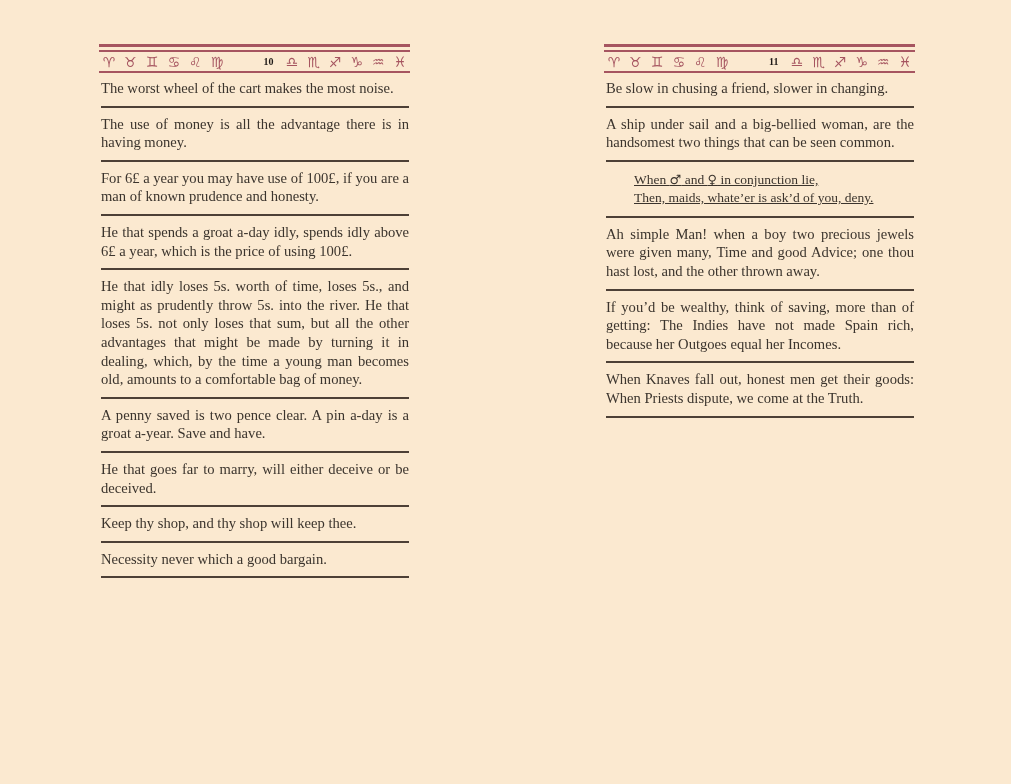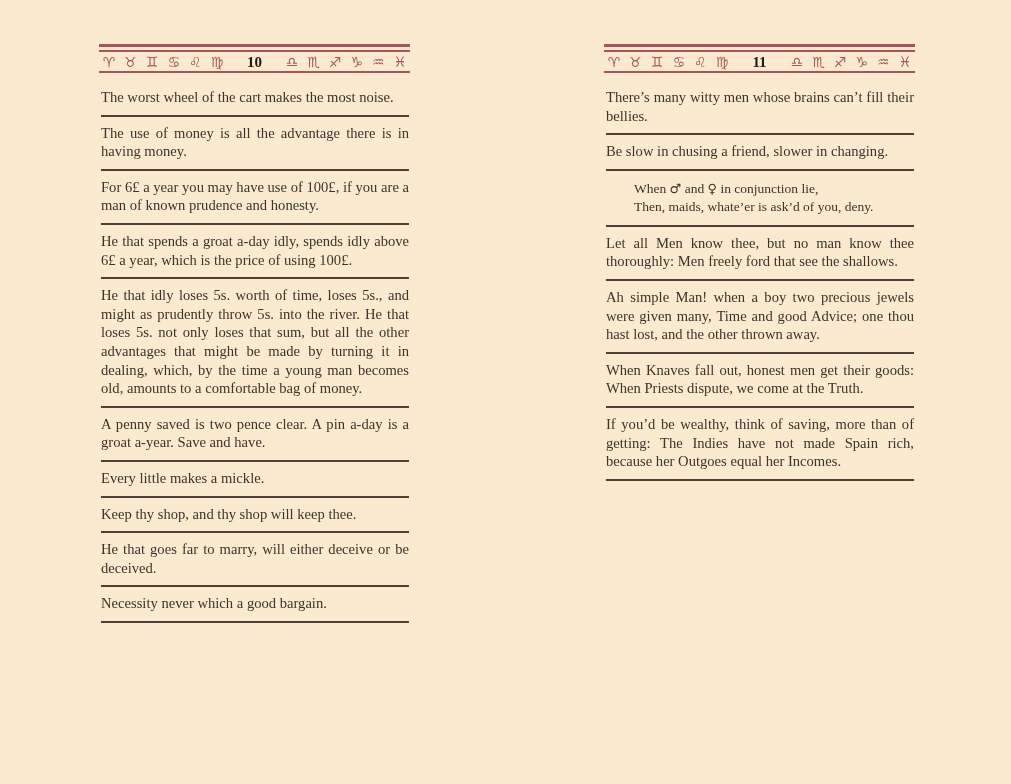--- a/index.html
+++ b/index.html
@@ -70,46 +70,46 @@
     font-family: "DejaVu Sans", sans-serif;
     font-size: 14px;
     line-height: 18px;
     width: 18px;
     text-align: center;
     font-weight: bold;
   }
   .folio {
     font-family: "Liberation Serif", serif;
     font-weight: bold;
-    font-size: 15px;
+    font-size: 10px;
     color: #1f1a17;
     line-height: 18px;
     width: 38px;
-    text-align: center;
+    text-align: right;
   }
 
   .entries {
-    margin-top: 9px;
     padding: 0 1px 0 2px;
   }
   .entry {
     border-bottom: 2px solid #4d4036;
     padding: 7px 0 8px 0;
     font-size: 14.6px;
     line-height: 18.6px;
     text-align: justify;
     text-align-last: left;
     hyphens: manual;
   }
   .entry:first-child { padding-top: 5px; }
   .entry.verse {
     font-size: 13.5px;
     line-height: 18px;
     padding: 9px 0 9px 28px;
     text-align: center;
+    text-decoration: underline;
   }
   .verse-line { display: block; }
   .sym {
     font-family: "DejaVu Sans", sans-serif;
     font-size: 13px;
   }
 </style>
 </head>
 <body>
 
@@ -139,23 +139,22 @@
     <div class="rule-bottom"></div>
   </div>
 
   <div class="entries">
     <div class="entry">The worst wheel of the cart makes the most noise.</div>
     <div class="entry">The use of money is all the advantage there is in having money.</div>
     <div class="entry">For 6£ a year you may have use of 100£, if you are a man of known prudence and honesty.</div>
     <div class="entry">He that spends a groat a-day idly, spends idly above 6£ a year, which is the price of using 100£.</div>
     <div class="entry">He that idly loses 5s. worth of time, loses 5s., and might as prudently throw 5s. into the river. He that loses 5s. not only loses that sum, but all the other advantages that might be made by turning it in dealing, which, by the time a young man becomes old, amounts to a comfortable bag of money.</div>
     <div class="entry">A penny saved is two pence clear. A pin a-day is a groat a-year. Save and have.</div>
-    <div class="entry">Every little makes a mickle.</div>
+    <div class="entry">He that goes far to marry, will either deceive or be deceived.</div>
     <div class="entry">Keep thy shop, and thy shop will keep thee.</div>
-    <div class="entry">He that goes far to marry, will either deceive or be deceived.</div>
     <div class="entry">Necessity never which a good bargain.</div>
   </div>
 </div>
 
 <div class="page right">
   <div class="running-head">
     <div class="rule-thick"></div>
     <div class="rule-thin-top"></div>
     <div class="zodiac-row">
       <div class="zodiac-group">
@@ -173,26 +172,25 @@
         <span class="zodiac">♐</span>
         <span class="zodiac">♑</span>
         <span class="zodiac">♒</span>
         <span class="zodiac">♓</span>
       </div>
     </div>
     <div class="rule-bottom"></div>
   </div>
 
   <div class="entries">
-    <div class="entry">There’s many witty men whose brains can’t fill their bellies.</div>
     <div class="entry">Be slow in chusing a friend, slower in changing.</div>
+    <div class="entry">A ship under sail and a big-bellied woman, are the handsomest two things that can be seen common.</div>
 
     <div class="entry verse">
       <span class="verse-line"><span>When </span><span class="sym">♂</span><span> and </span><span class="sym">♀</span><span> in conjunction lie,</span></span>
       <span class="verse-line">Then, maids, whate’er is ask’d of you, deny.</span>
     </div>
 
-    <div class="entry">Let all Men know thee, but no man know thee thoroughly: Men freely ford that see the shallows.</div>
     <div class="entry">Ah simple Man! when a boy two precious jewels were given many, Time and good Advice; one thou hast lost, and the other thrown away.</div>
+    <div class="entry">If you’d be wealthy, think of saving, more than of getting: The Indies have not made Spain rich, because her Outgoes equal her Incomes.</div>
     <div class="entry">When Knaves fall out, honest men get their goods: When Priests dispute, we come at the Truth.</div>
-    <div class="entry">If you’d be wealthy, think of saving, more than of getting: The Indies have not made Spain rich, because her Outgoes equal her Incomes.</div>
   </div>
 </div>
 
 </body></html>

